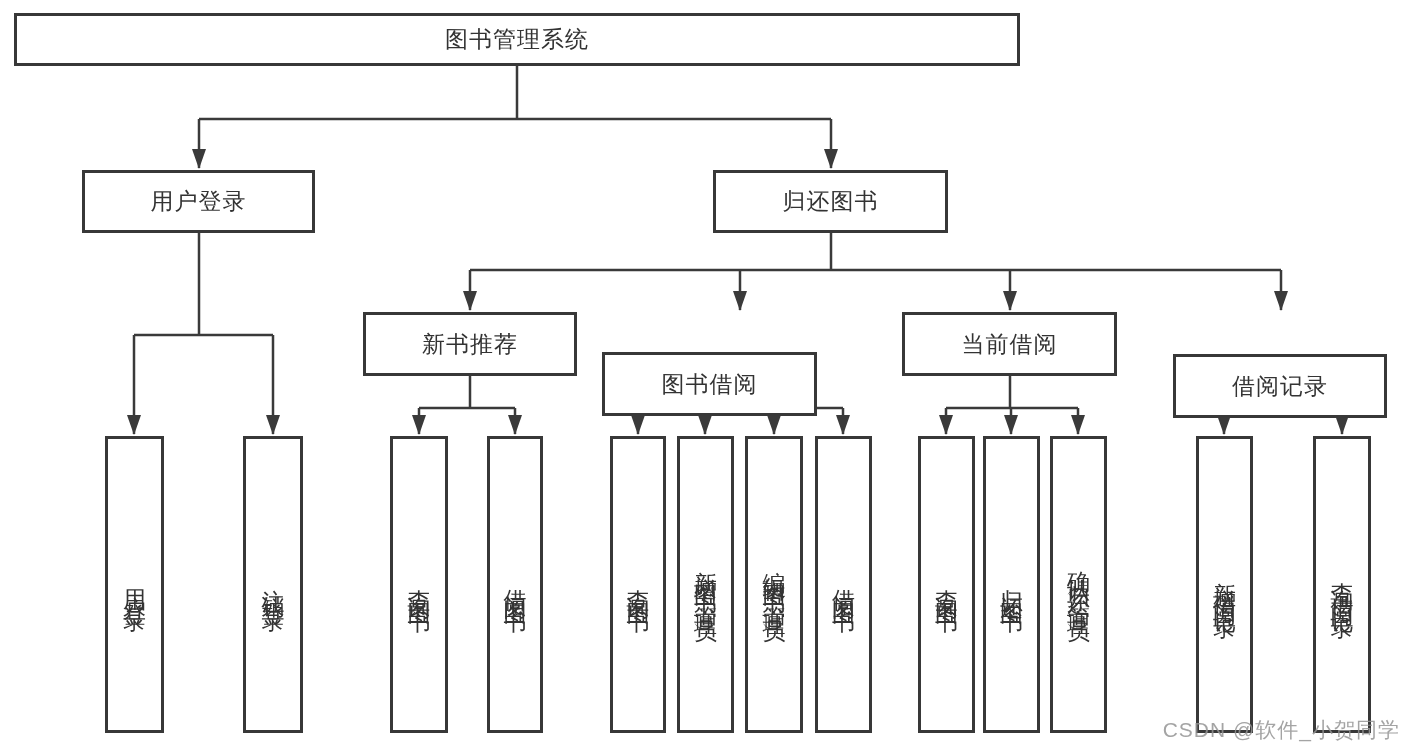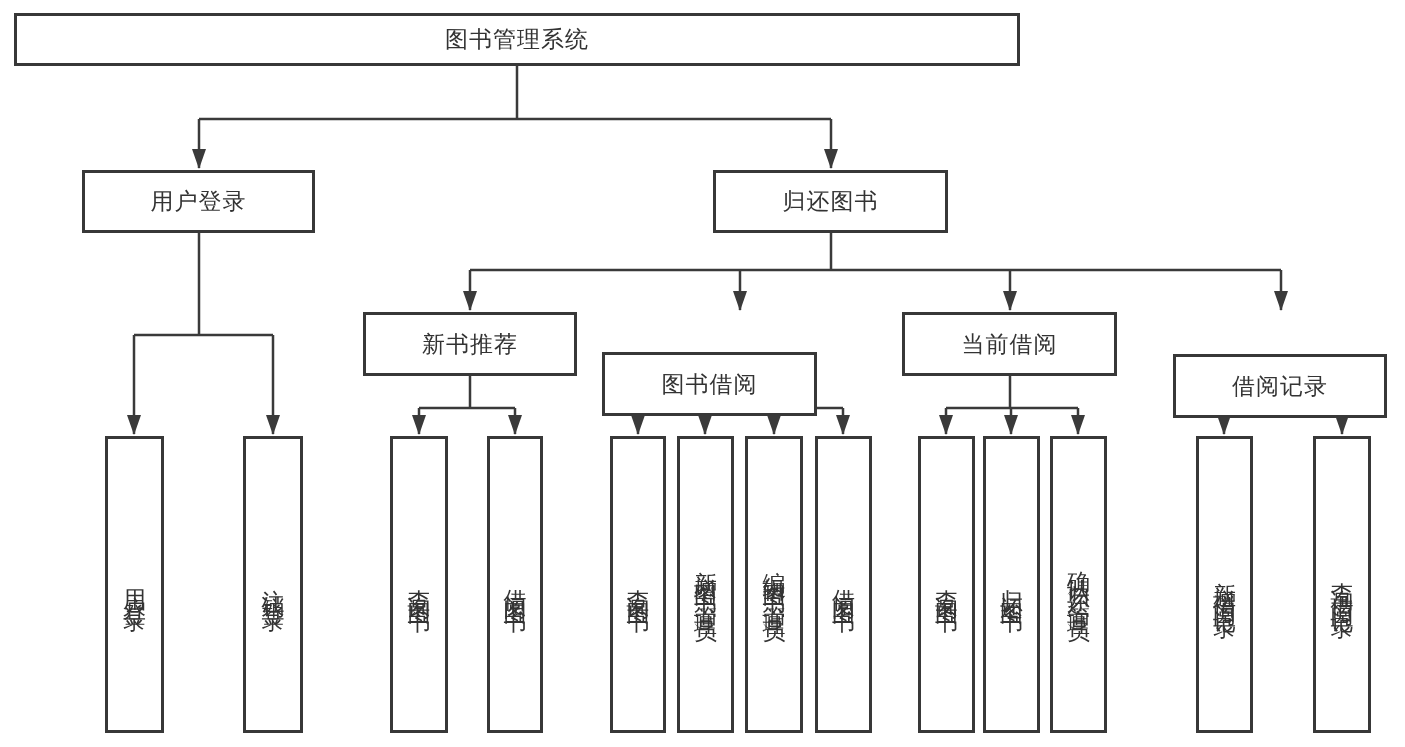--- a/index.html
+++ b/index.html
@@ -142,14 +142,15 @@
     <span>确认归还（管理员）</span>
     </div>
 
   <div class="leaf" style="left:1196px;top:436px;width:57px;height:297px;">
     <span>新增借阅记录</span>
     </div>
   <div class="leaf" style="left:1313px;top:436px;width:58px;height:297px;">
     <span>查询借阅记录</span>
     </div>
 
+  <div id="watermark">CSDN @软件_小贺同学</div>
 
 </div>
 
 </body></html>

